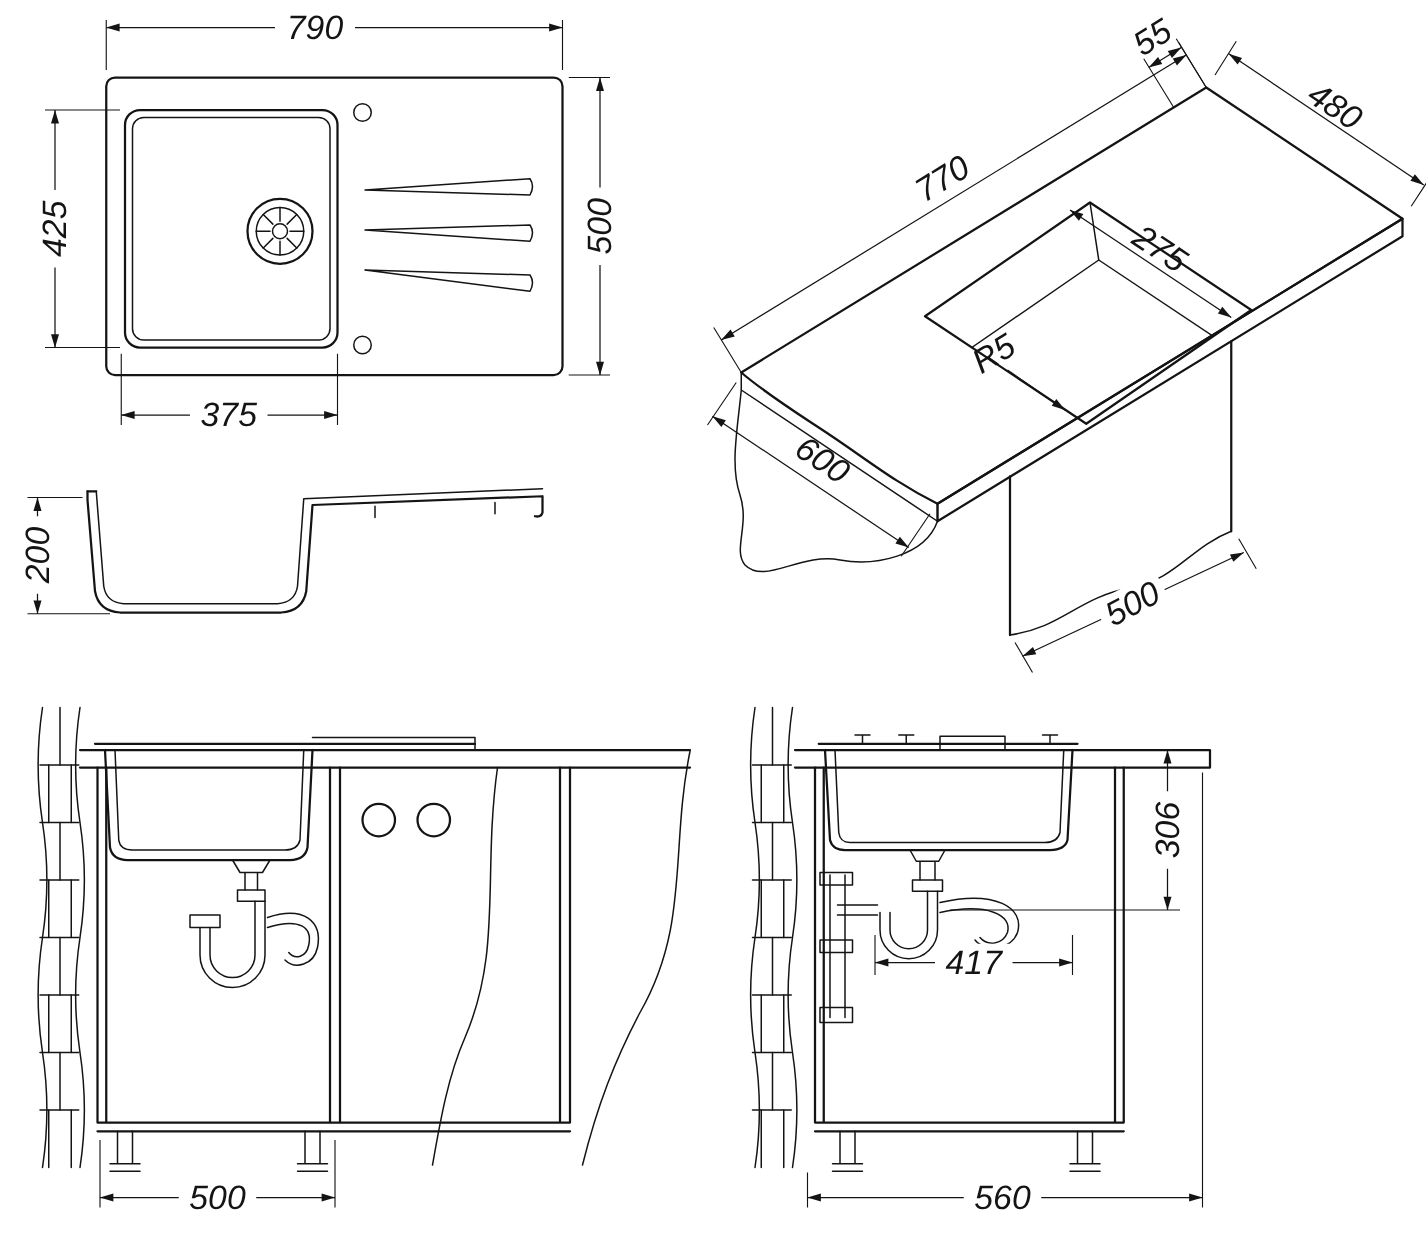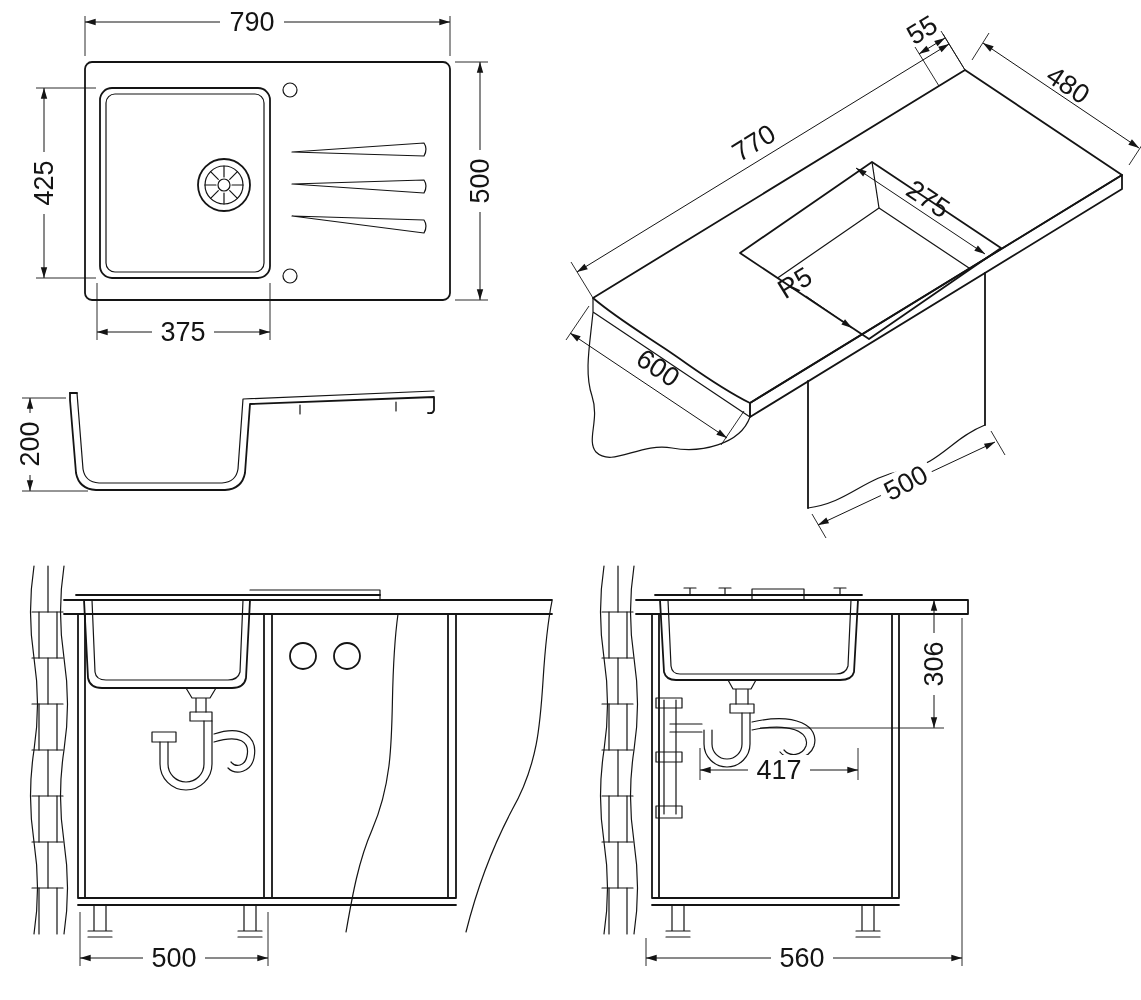--- a/index.html
+++ b/index.html
@@ -1,16 +1,16 @@
 <!DOCTYPE html>
 <html><head>
 <meta charset="utf-8">
 <style>
   html,body{margin:0;padding:0;background:#ffffff;}
-  .page{width:1141px;height:1000px;background:#fff;position:relative;overflow:hidden;}
+  .page{width:1141px;height:1000px;background:#fff;position:relative;overflow:hidden;font-style:italic;}
   svg{display:block;}
   text{font-family:"Liberation Sans", sans-serif;}
   .o{fill:none;stroke:#141414;stroke-width:1.8;stroke-linejoin:round;stroke-linecap:round;}
   .t{fill:none;stroke:#141414;stroke-width:1.2;stroke-linejoin:round;stroke-linecap:round;}
   .d{fill:none;stroke:#141414;stroke-width:1;}
   .da{fill:none;stroke:#141414;stroke-width:1;marker-start:url(#ar);marker-end:url(#ar);}
   .e{fill:none;stroke:#141414;stroke-width:0.9;}
   .dt{font-size:27px;fill:#141414;}
   .wb{fill:#ffffff;}
 </style>

